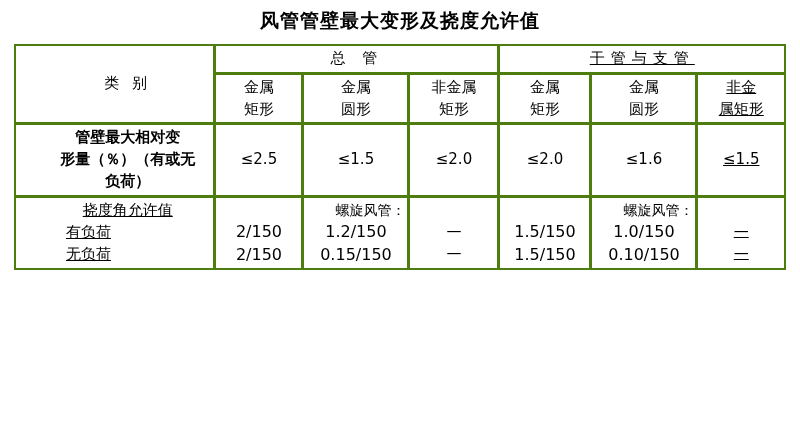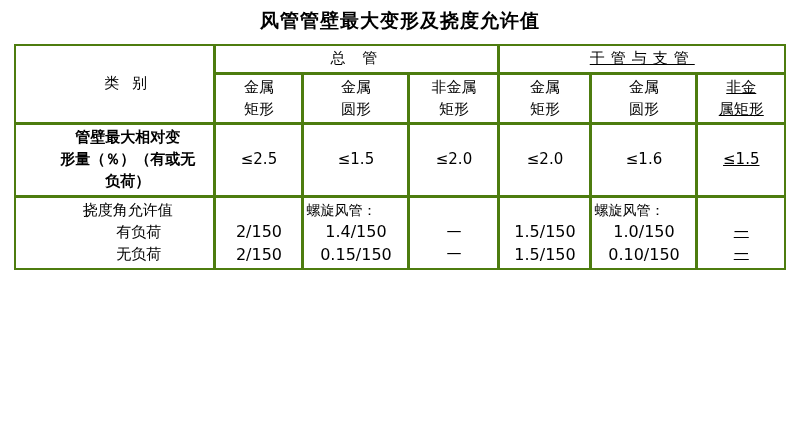--- a/index.html
+++ b/index.html
@@ -62,36 +62,37 @@
   }
   .rowlabel {
     text-align: left;
     padding-left: 14px;
     padding-right: 6px;
     font-size: 15px;
     line-height: 1.7;
     font-weight: bold;
   }
   .rowlabel-sub {
-    text-align: center;
+    text-align: left;
     padding-left: 22px;
   }
   .val {
     font-size: 16px;
     white-space: nowrap;
   }
   .spiral-label {
     font-size: 14px;
-    text-align: left;
+    text-align: right;
   }
   .deflect-block {
     text-align: left;
     padding-left: 14px;
     line-height: 1.9;
     font-size: 15px;
+    text-decoration: underline;
   }
   .cell-stack {
     line-height: 1.9;
     font-size: 15px;
   }
   .cell-stack .spiral {
     font-size: 14px;
   }
   .dash { font-size: 15px; }
 </style>
@@ -169,21 +170,21 @@
         </td>
 
         <td class="cell-stack">
           <div class="spiral" style="visibility:hidden">&nbsp;</div>
           <div class="val">2/150</div>
           <div class="val">2/150</div>
         </td>
 
         <td class="cell-stack">
           <div class="spiral spiral-label">螺旋风管：</div>
-          <div class="val">1.4/150</div>
+          <div class="val">1.2/150</div>
           <div class="val">0.15/150</div>
         </td>
 
         <td class="cell-stack">
           <div class="spiral" style="visibility:hidden">&nbsp;</div>
           <div class="val dash">—</div>
           <div class="val dash">—</div>
         </td>
 
         <td class="cell-stack">

